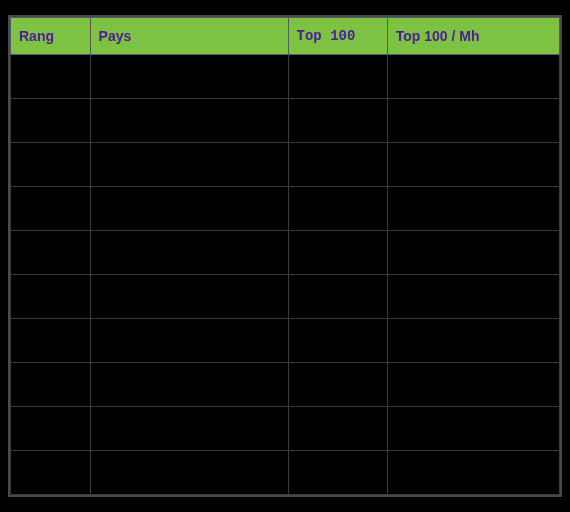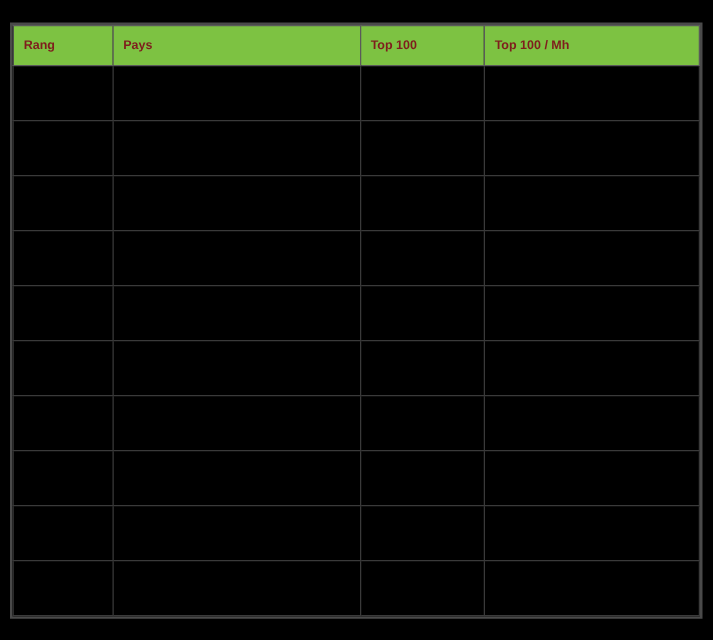--- a/index.html
+++ b/index.html
@@ -24,23 +24,23 @@
     }
 
     table {
       width: 100%;
       border-collapse: collapse;
       background: #000;
     }
 
     thead tr th {
       background-color: #7dc242;
-      color: #7f1d1d;
+      color: #4c1d95;
       font-weight: bold;
-      font-size: 10px;
+      font-size: 14px;
       padding: 10px 8px;
       text-align: left;
       border: 1px solid #5a5a5a;
     }
 
     tbody tr td {
       background-color: #000;
       border: 1px solid #3a3a3a;
       height: 44px;
       padding: 4px 8px;
@@ -49,20 +49,21 @@
     .col-rang {
       width: 80px;
     }
 
     .col-pays {
       width: 200px;
     }
 
     .col-top100 {
       width: 100px;
+      font-family: Liberation Mono, monospace;
     }
 
     .col-top100mh {
       width: 174px;
     }
   </style>
 </head>
 <body>
 
 <div class="table-container">

